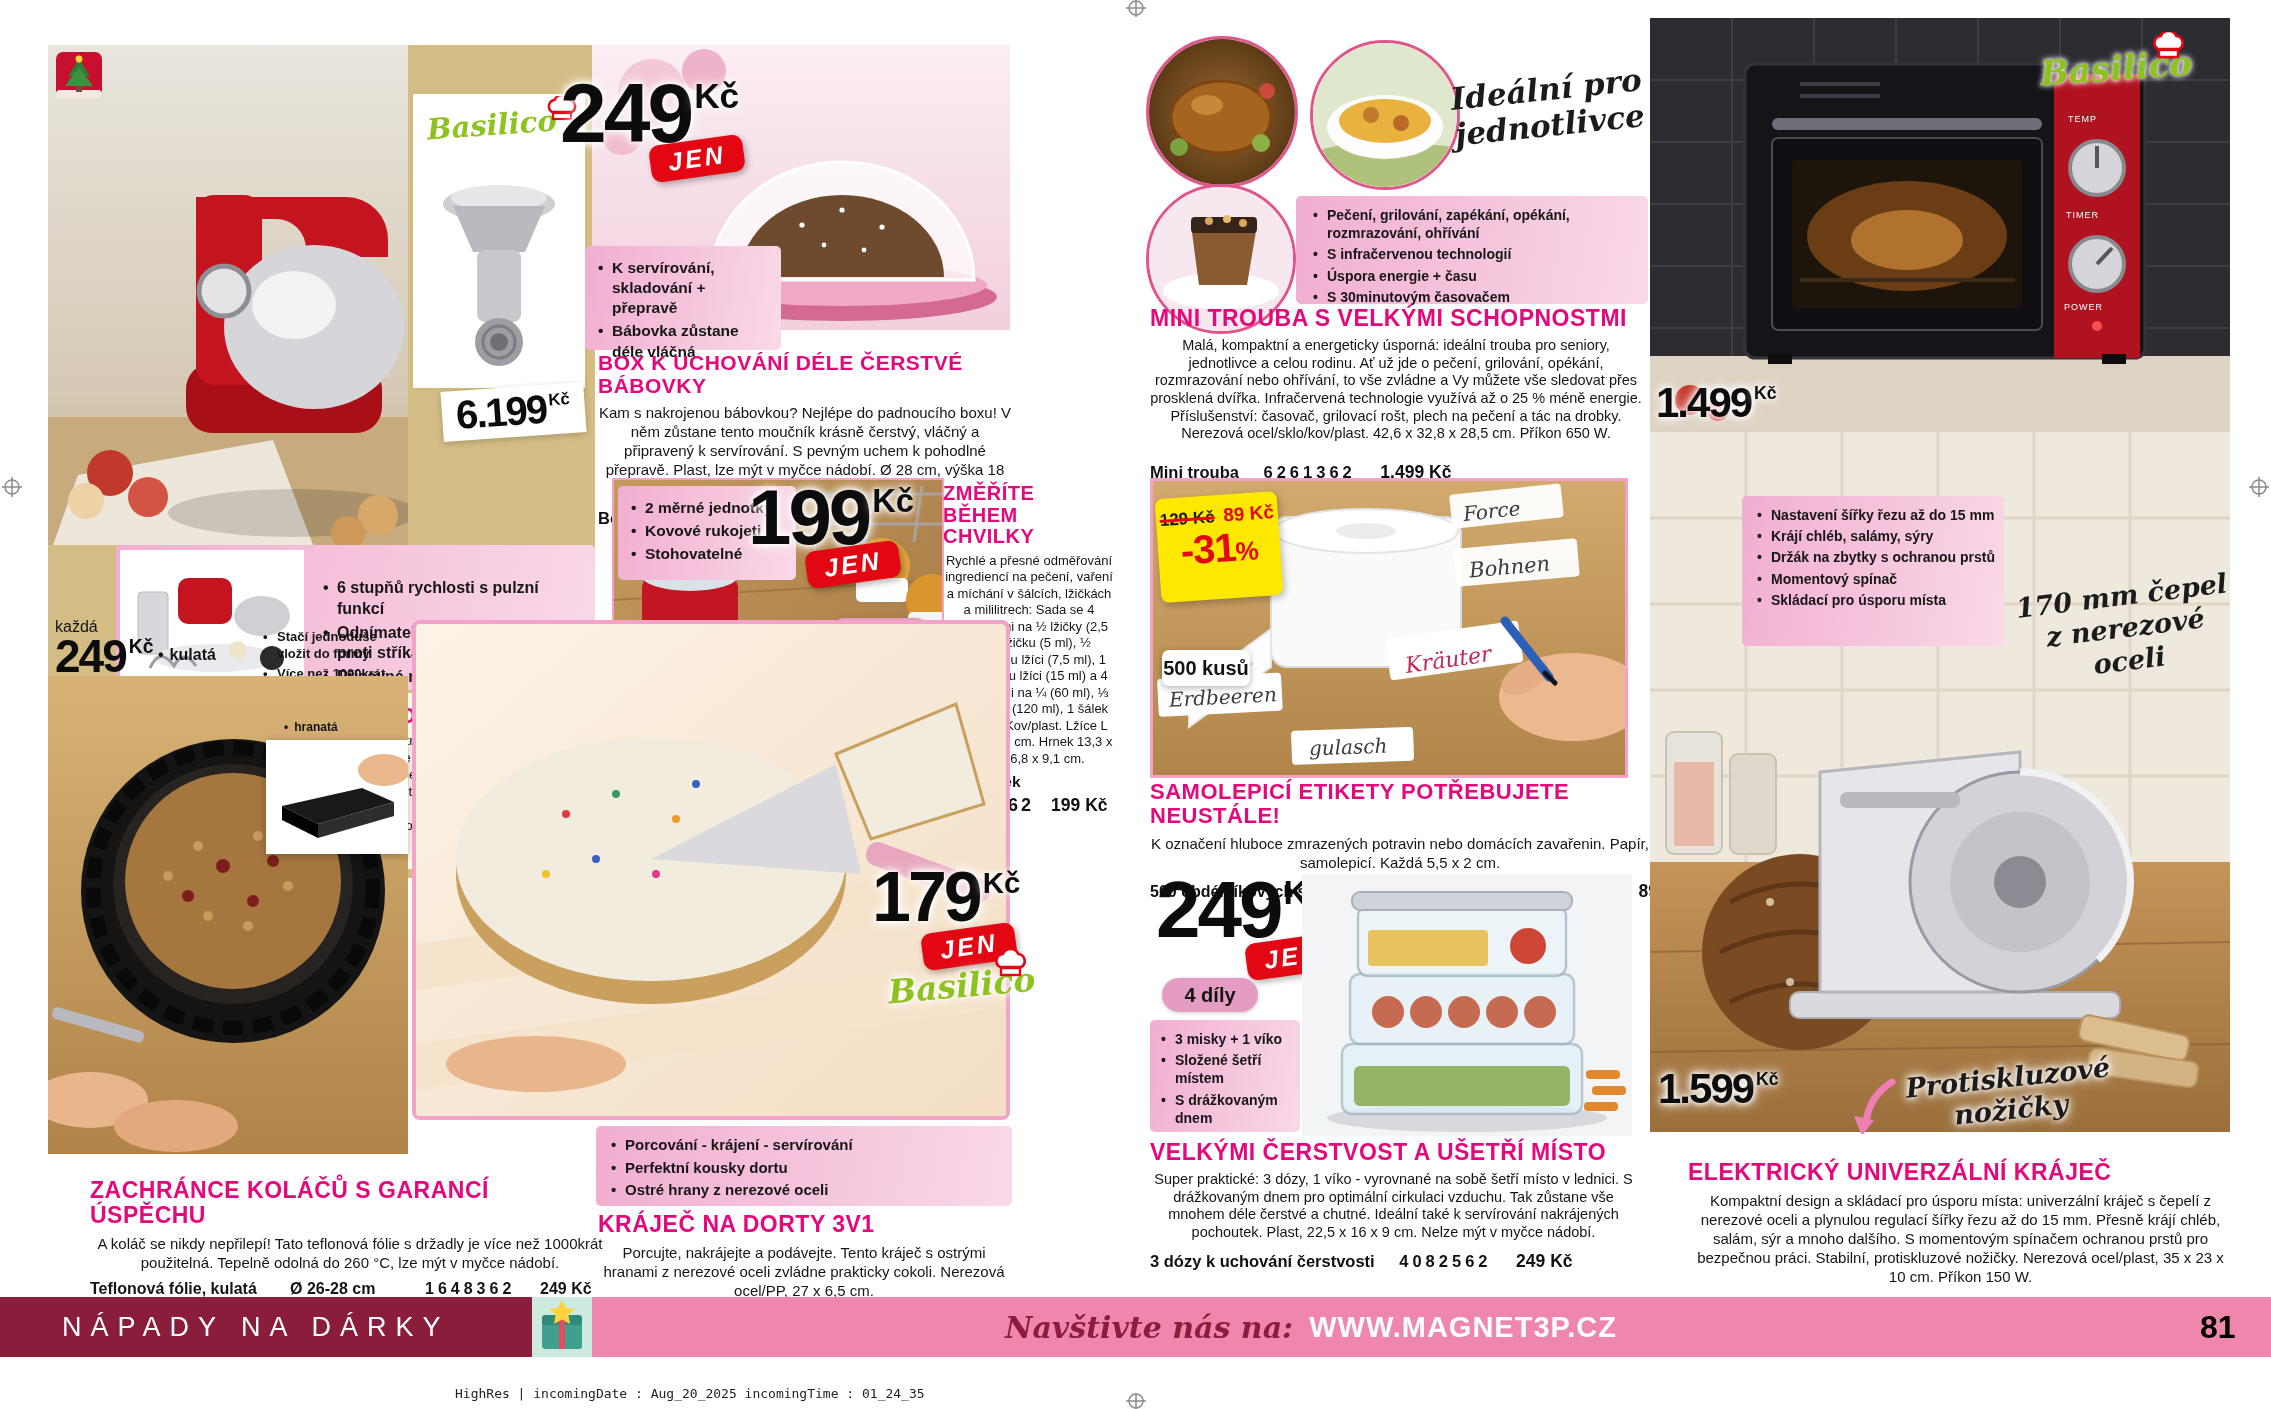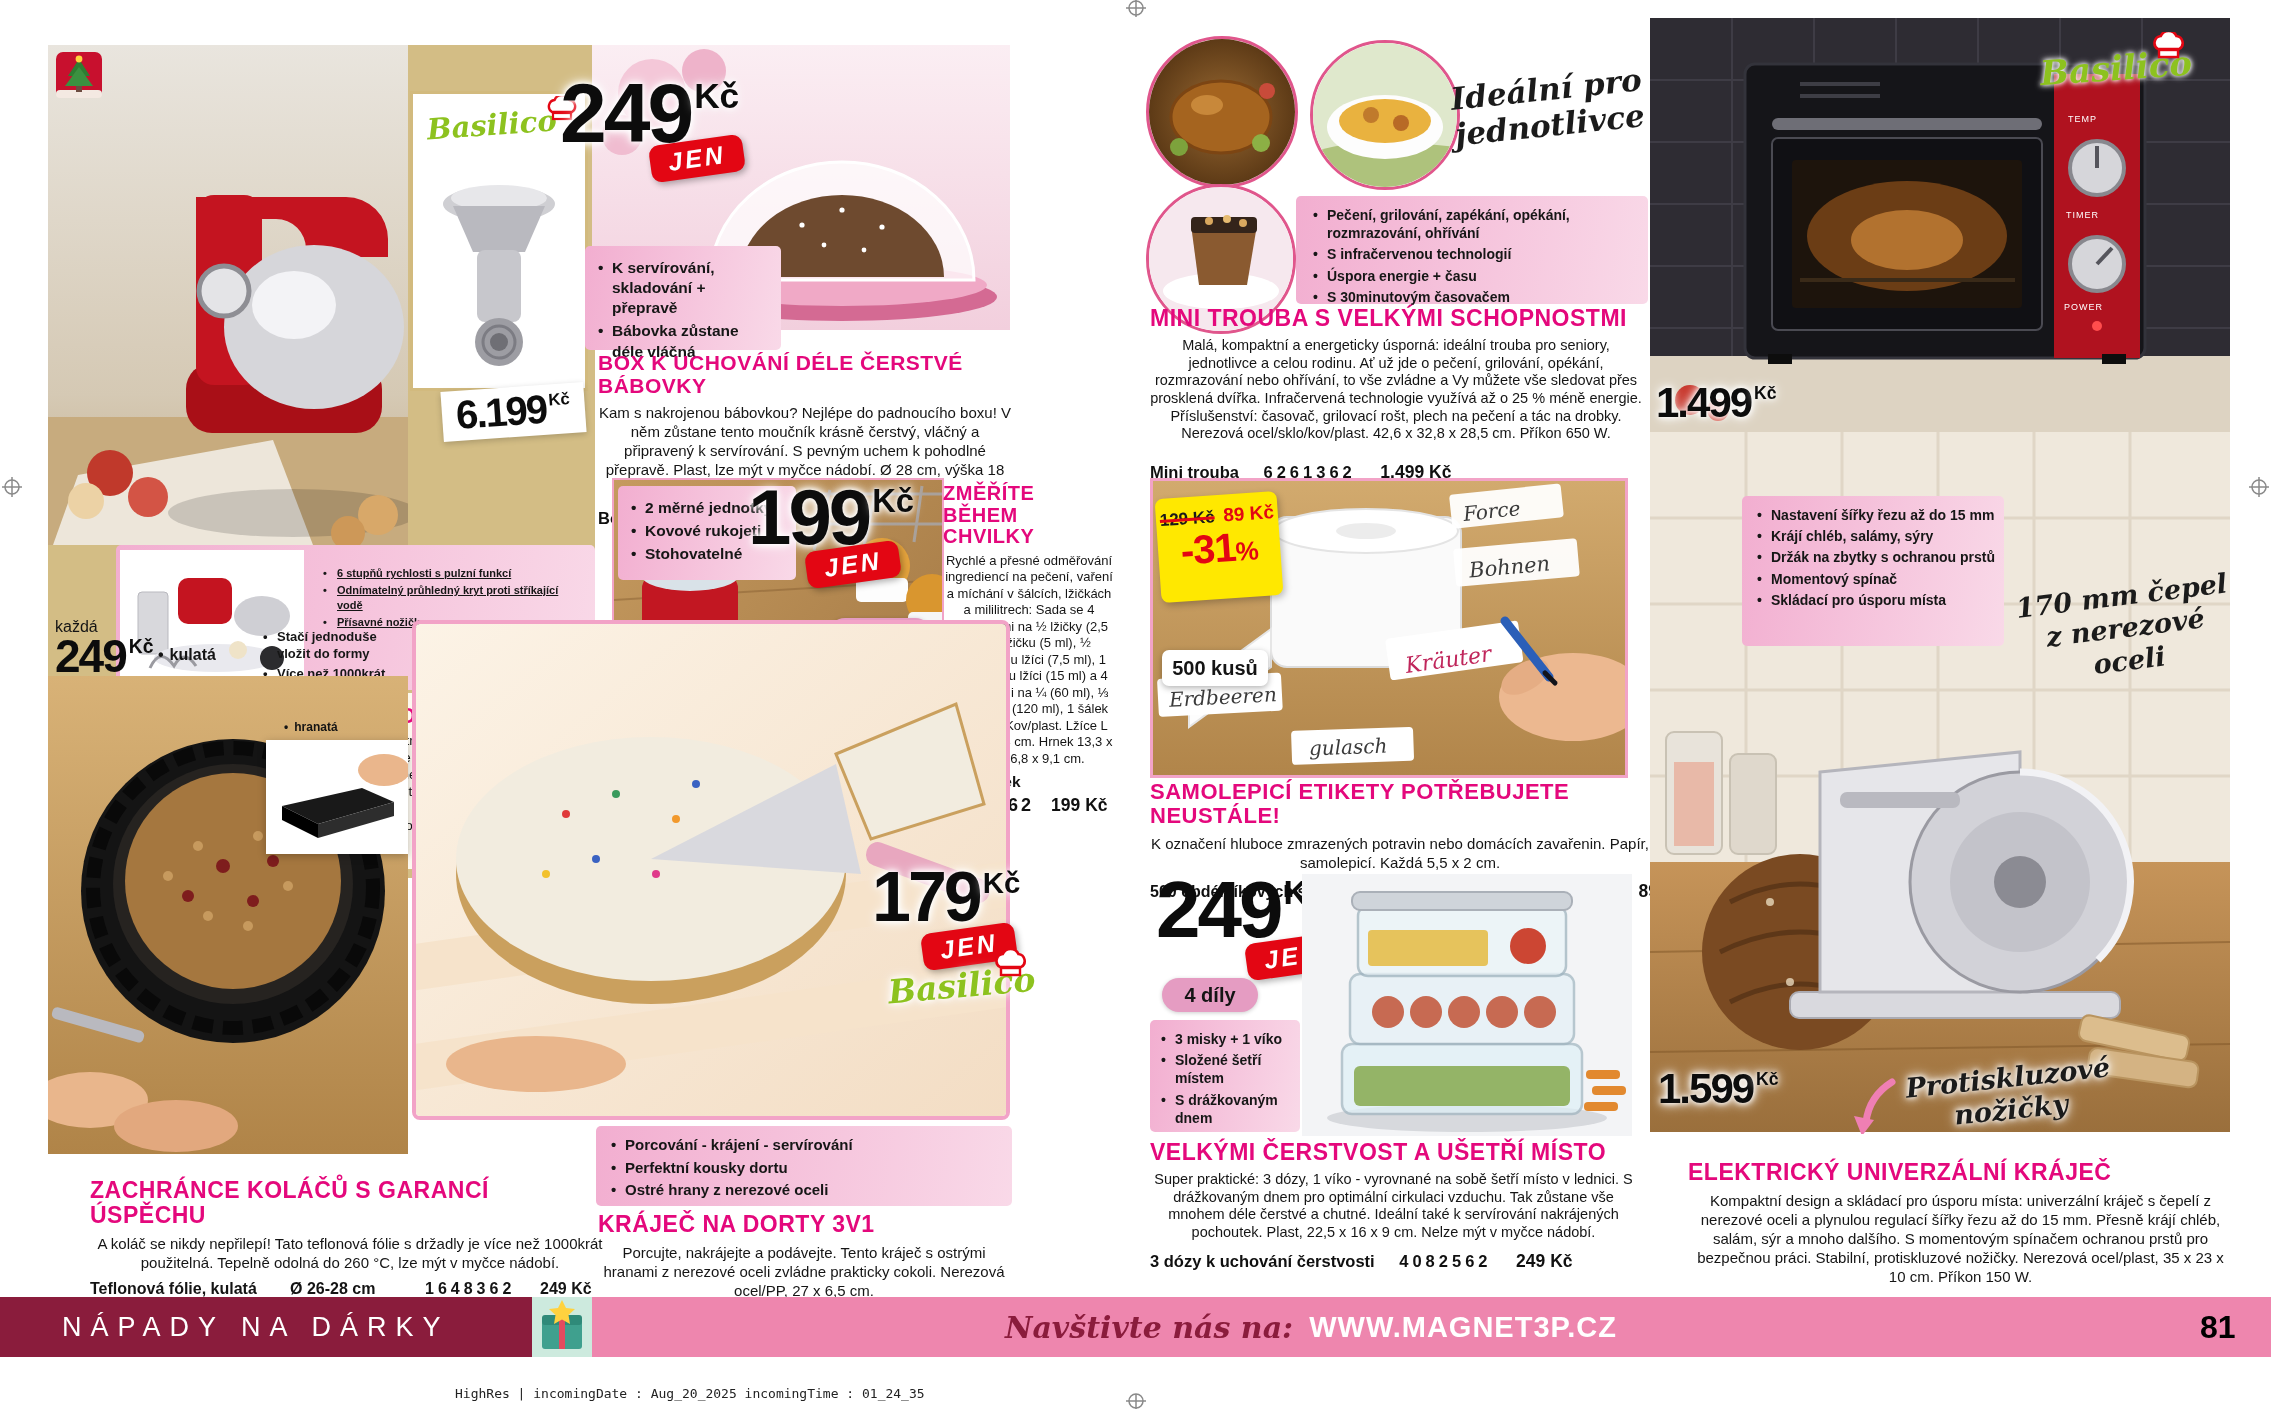--- a/index.html
+++ b/index.html
@@ -129,21 +129,21 @@
         <svg width="184" height="134">
           <rect x="18" y="42" width="30" height="62" rx="4" fill="#d8d8dc" stroke="#b9b9bf"></rect>
           <rect x="58" y="28" width="54" height="46" rx="10" fill="#c41420"></rect>
           <ellipse cx="142" cy="66" rx="28" ry="20" fill="#cfcfd4"></ellipse>
           <ellipse cx="96" cy="108" rx="62" ry="14" fill="#e9e9ee"></ellipse>
           <circle cx="152" cy="108" r="12" fill="#2b2b2e"></circle>
           <circle cx="118" cy="100" r="9" fill="#efe3c8"></circle>
           <path d="M30 118 q10 -22 24 -2 q10 -18 22 0" fill="none" stroke="#9a9aa0" stroke-width="3"></path>
         </svg>
       </div>
-      <ul class="blt abs" style="left:206px;top:18px;width:262px;font-size:11px;text-decoration:underline;">
+      <ul class="blt abs" style="left:206px;top:30px;width:262px;font-size:16px;">
         <li>6 stupňů rychlosti s pulzní funkcí</li>
         <li>Odnímatelný průhledný kryt proti stříkající vodě</li>
         <li>Přísavné nožičky</li>
       </ul>
     </div>
 
     <div class="abs" style="left:10px;top:648px;width:527px;height:176px;background:#fdf9ef;padding:11px 15px;box-sizing:border-box;overflow:hidden;">
       <div class="hd" style="font-size:22px;">UNIVERZÁLNÍ KUCHYŇSKÝ POMOCNÍK</div>
       <div class="bd" style="font-size:13.5px;margin-top:4px;">Míchá a hněte, mele maso, seká a mixuje! Tento všestranný kuchyňský robot je multitalent. Pomocí mlýnku na maso můžete dokonce připravit klobásy a díky různým nástavcům můžete připravit křehké pečivo nebo těstoviny ve všech variantách. Hnětací hák je také ideální pro těžká kynutá a chlebová těsta. A ve skleněném mixéru o objemu 1,5 litru vykouzlíte lahodné polévky a mléčné koktejly. Stisknutím tlačítka dokonce rozdrtí kostky ledu. Kov/sklo/nerez ocel. 1800 W, 230-240 V, 50/60 Hz.</div>
       <div class="iline" style="font-size:15.5px;margin-top:6px;">
@@ -536,21 +536,21 @@
   <div class="abs" style="left:1158px;top:495px;width:122px;height:104px;background:#ffe800;border-radius:8px;transform:rotate(-4deg);
               box-shadow:2px 3px 7px rgba(0,0,0,.25);text-align:center;padding-top:10px;box-sizing:border-box;">
     <div style="font-size:17px;font-weight:bold;">
       <span class="strike-dark">129 Kč</span>
       <span style="color:#e30613;font-size:19px;margin-left:4px;">89 Kč</span>
     </div>
     <div style="color:#e30613;font-weight:bold;font-size:40px;line-height:1.05;letter-spacing:-1px;">
       <span>-31</span><span style="font-size:26px;">%</span>
     </div>
   </div>
-  <div class="abs badge-white" style="left:1162px;top:650px;width:106px;height:36px;line-height:36px;text-align:center;">500 kusů</div>
+  <div class="abs badge-white" style="left:1162px;top:650px;width:88px;height:36px;line-height:36px;text-align:center;">500 kusů</div>
   <div class="abs" style="left:1150px;top:780px;width:500px;">
     <div class="hd" style="font-size:22px;">SAMOLEPICÍ ETIKETY POTŘEBUJETE NEUSTÁLE!</div>
     <div class="bd">K označení hluboce zmrazených potravin nebo domácích zavařenin. Papír, samolepicí. Každá 5,5 x 2 cm.</div>
     <div class="iline" style="font-size:16px;">
       <span>500 obdélníkových samolepicích etiket</span>
       <span class="code" style="margin-left:14px;">4434462</span>
       <span class="strike-red" style="margin-left:14px;">129 Kč</span>
       <span class="pr" style="margin-left:10px;">89 Kč</span>
     </div>
   </div>

